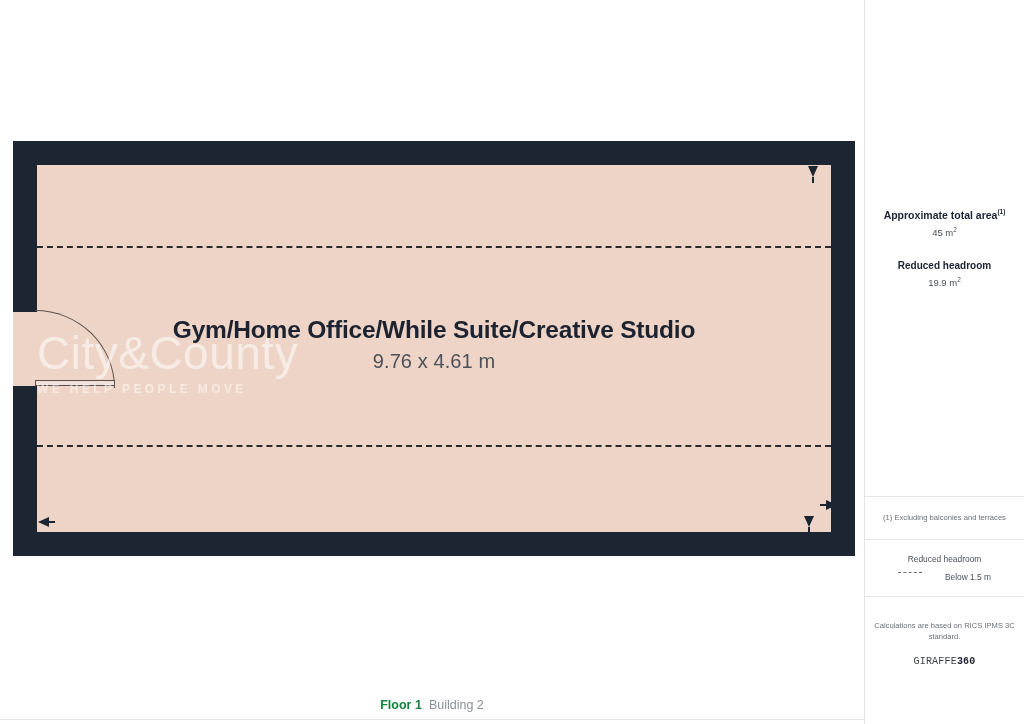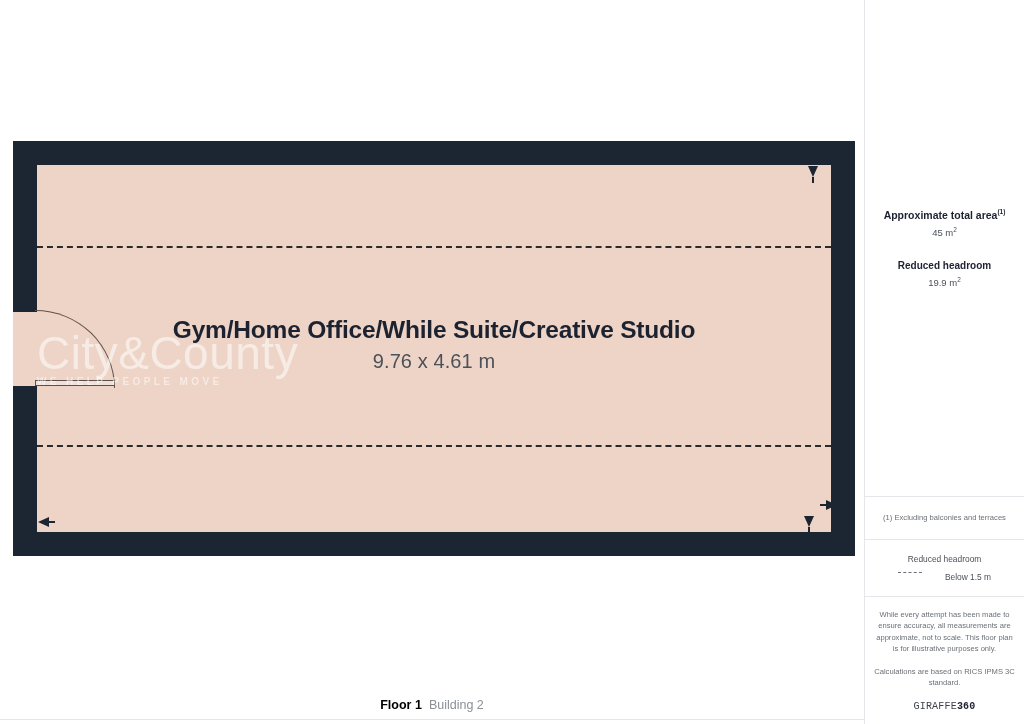--- a/index.html
+++ b/index.html
@@ -156,38 +156,39 @@
     pointer-events: none;
   }
   .watermark-name {
     font-size: 46px;
     font-weight: 400;
     color: rgba(255,255,255,0.55);
     letter-spacing: 0.5px;
     line-height: 1;
   }
   .watermark-tag {
-    font-size: 10px;
+    margin-top: 6px;
+    font-size: 12px;
     font-weight: 700;
     letter-spacing: 3.4px;
     color: rgba(255,255,255,0.5);
   }
 
   
   .plan-footer {
     position: absolute;
     left: 0;
     top: 698px;
     width: 864px;
     text-align: center;
     font-size: 12.5px;
   }
   .footer-floor {
     font-weight: 700;
-    color: #000000;
+    color: #15803d;
   }
   .footer-building {
     font-weight: 400;
     color: #8a9098;
     margin-left: 7px;
   }
   .footer-rule {
     position: absolute;
     left: 0;
     top: 719px;
@@ -384,21 +385,20 @@
 
     <div class="panel-section legend-block">
       <div class="legend-title">Reduced headroom</div>
       <div class="legend-row">
         <span class="legend-dash"></span>
         <span>Below 1.5 m</span>
       </div>
     </div>
 
     <div class="panel-section disclaimer-block">
-      <div class="disclaimer-text">While every attempt has been made to ensure accuracy, all measurements are approximate, not to scale. This floor plan is for illustrative purposes only.</div>
       <div class="standard-text">Calculations are based on RICS IPMS 3C standard.</div>
       <div class="brand-text">
         <span>GIRAFFE</span><b>360</b>
       </div>
     </div>
 
   </div>
 </div>
 
 </body></html>

